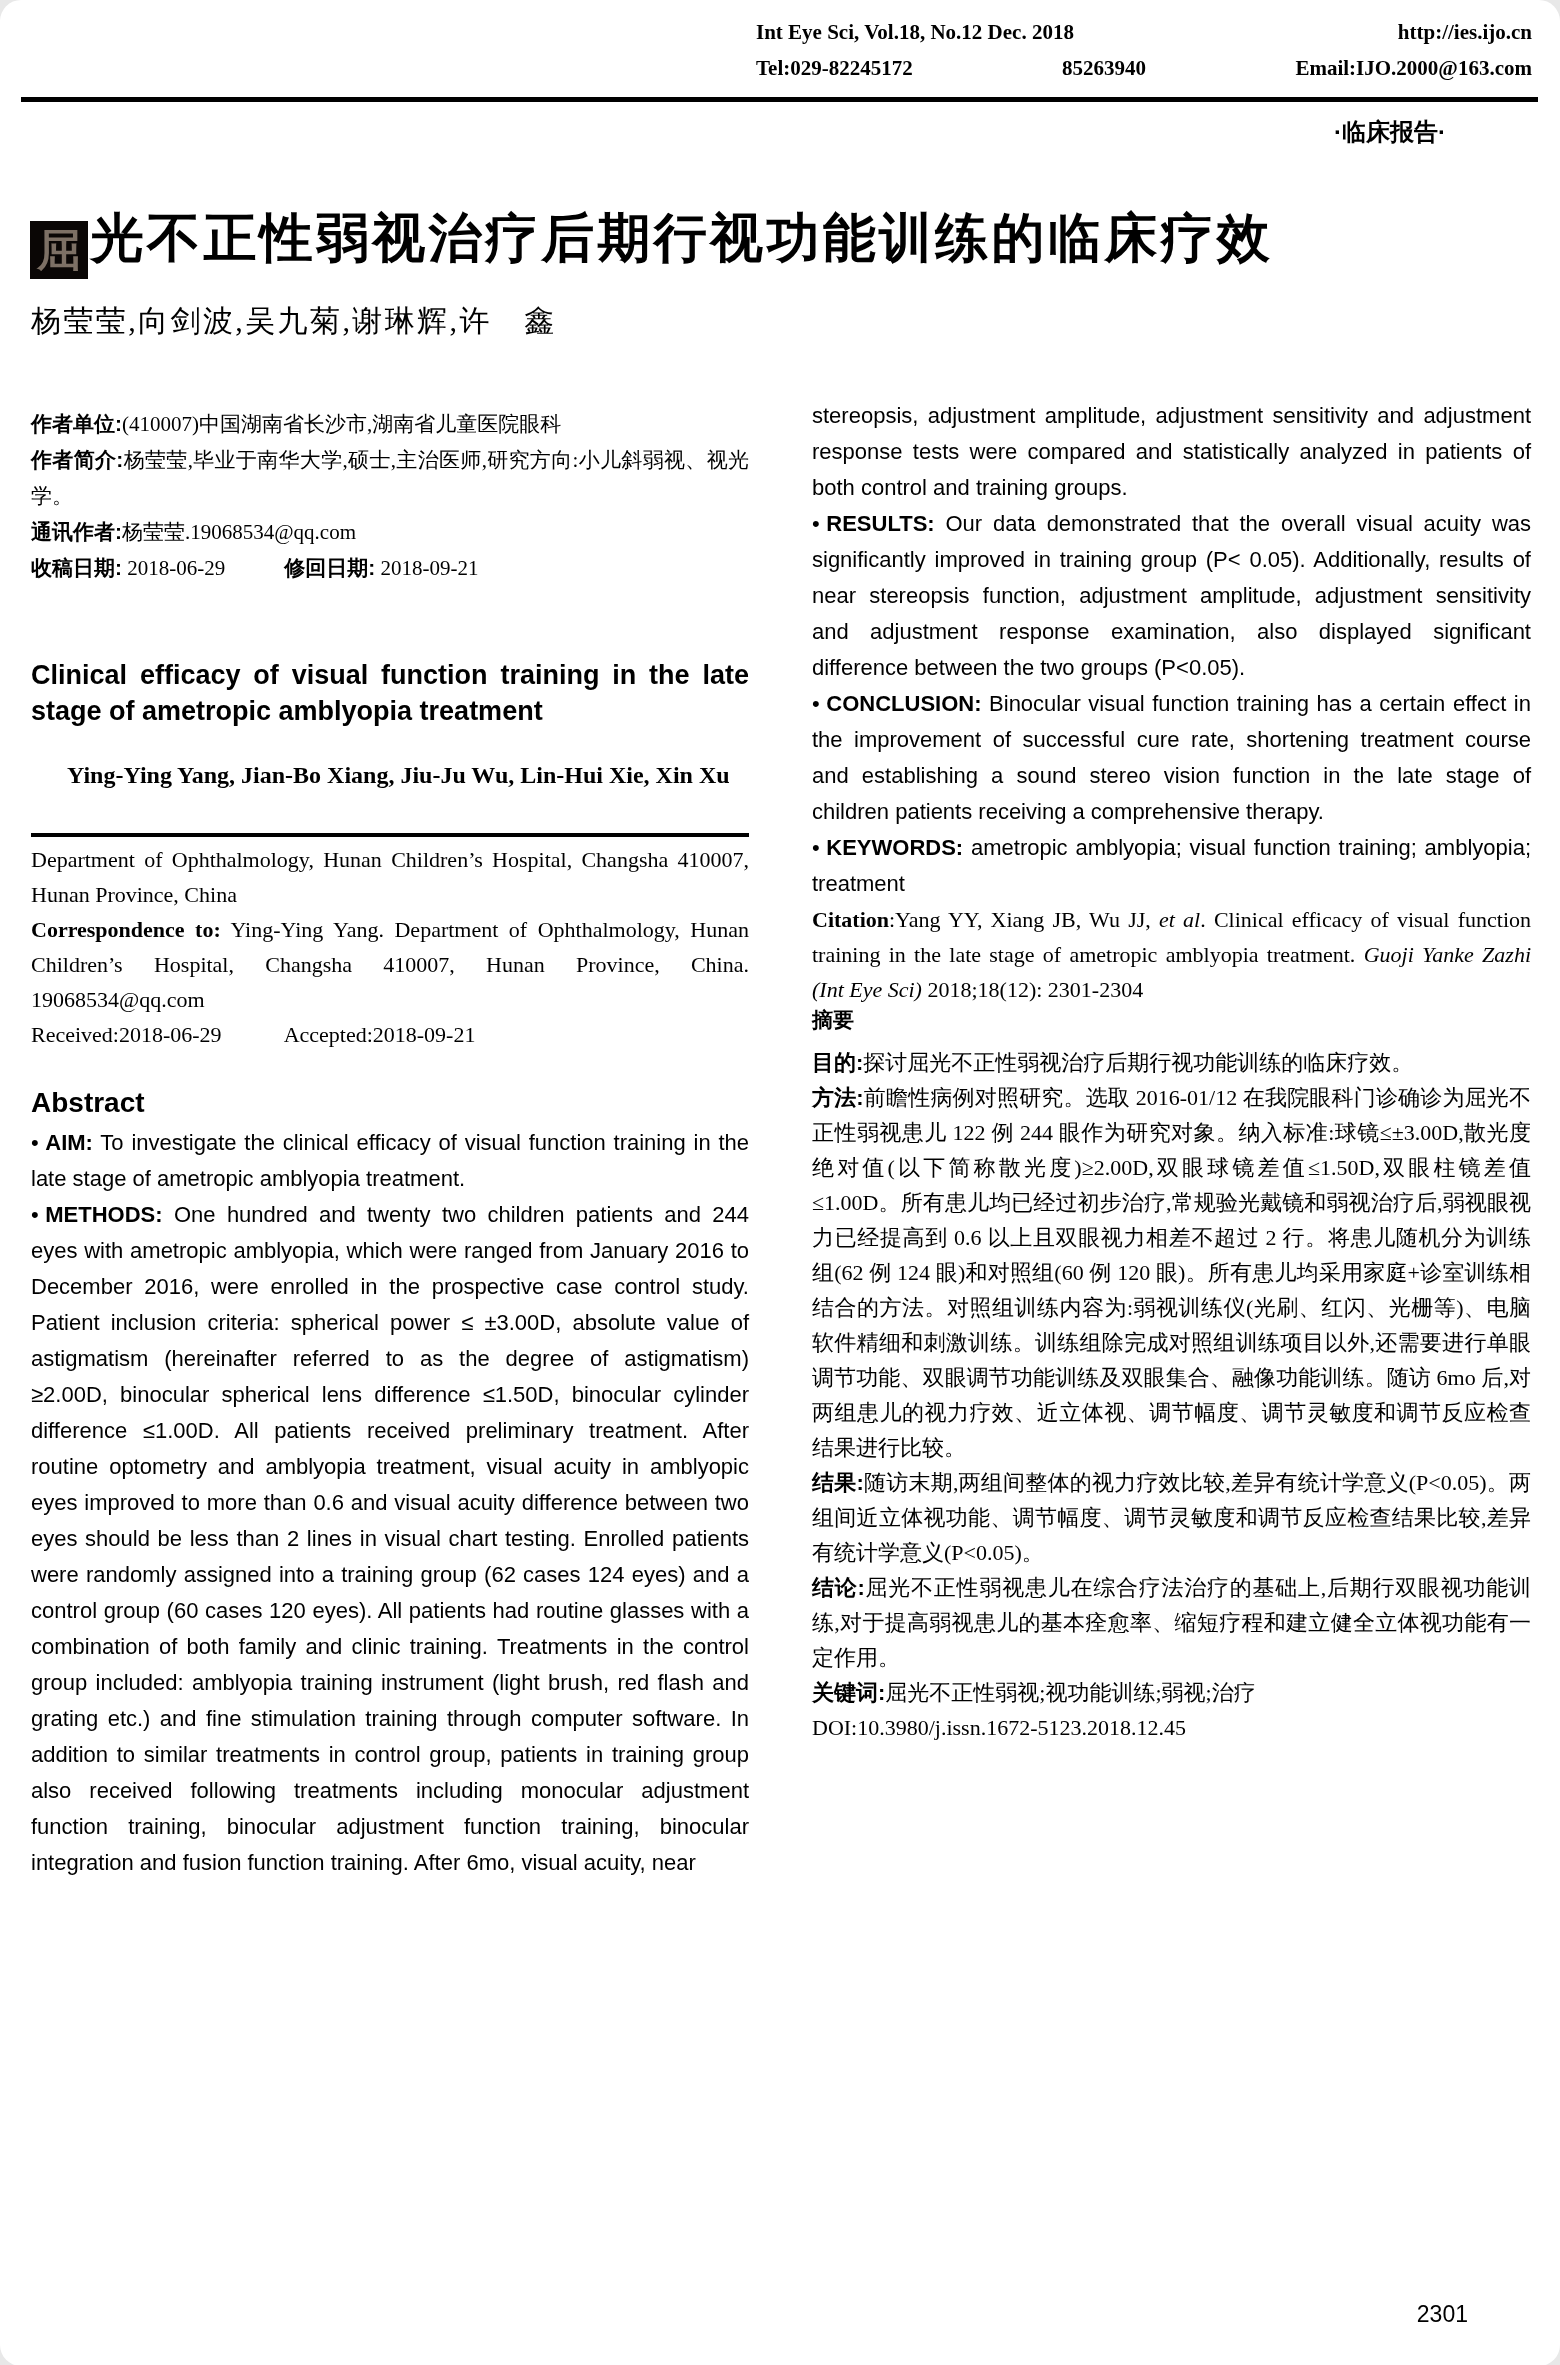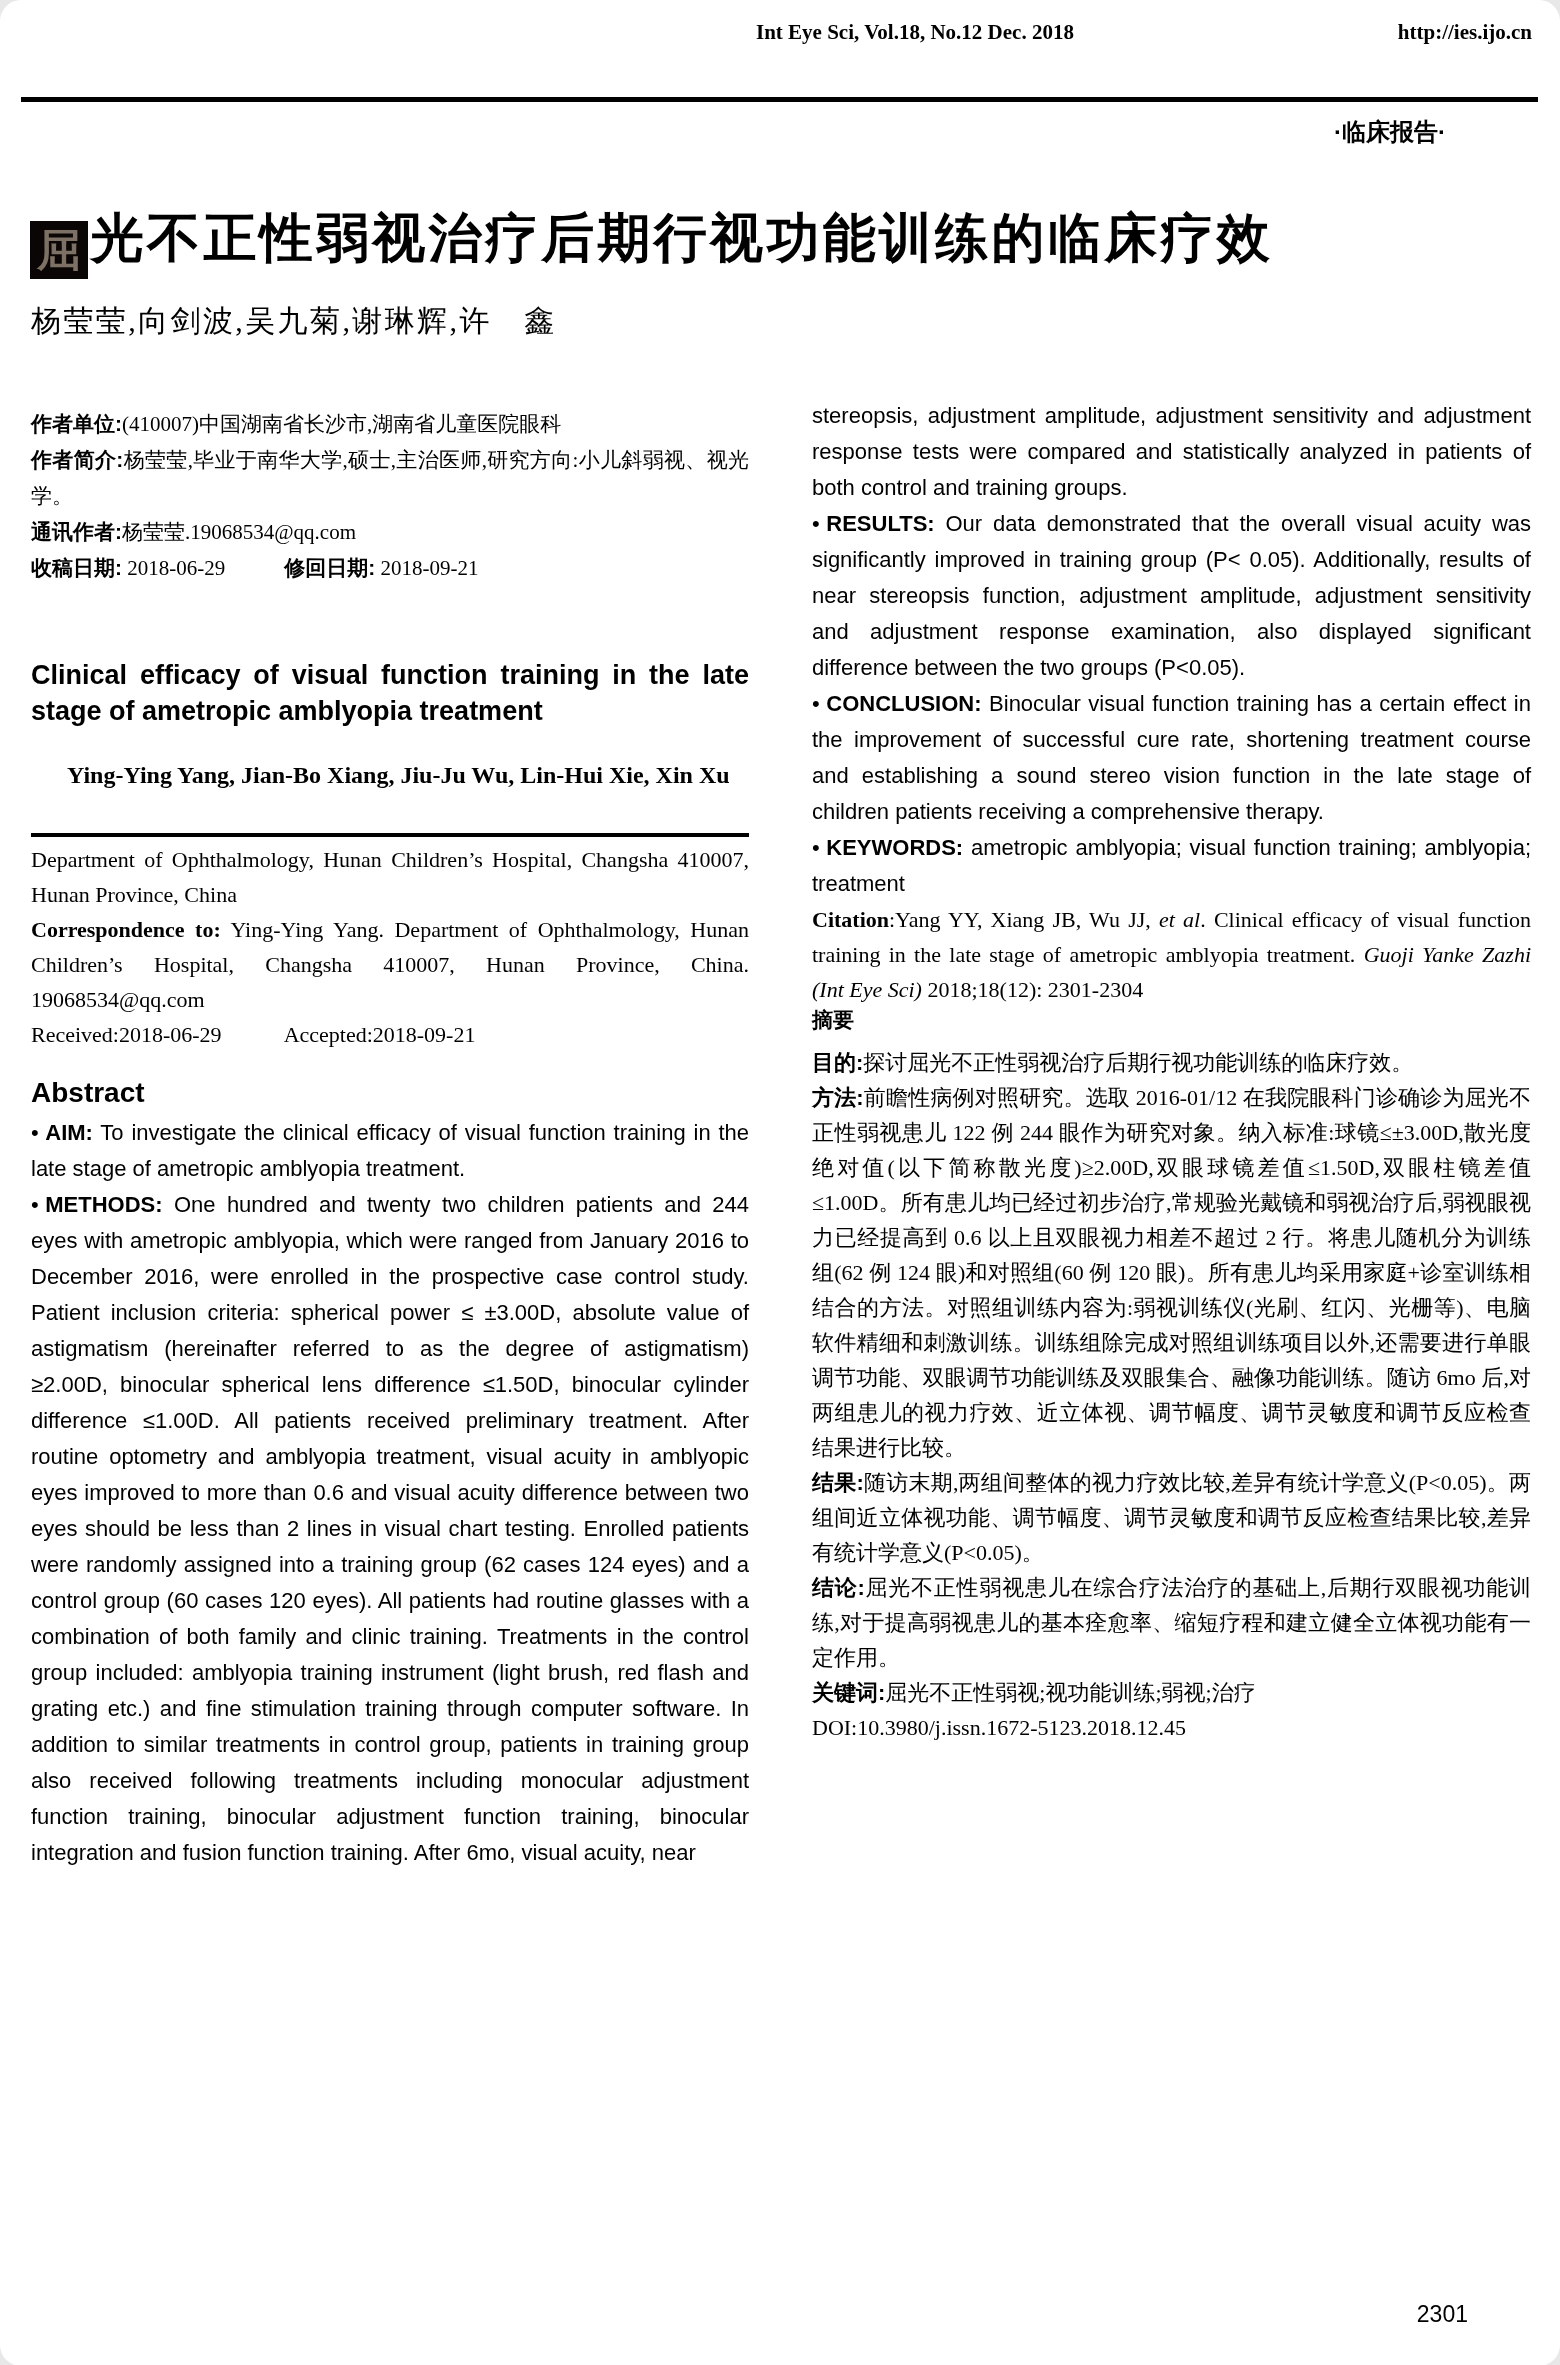--- a/index.html
+++ b/index.html
@@ -33,21 +33,21 @@
   .cn-info .gap { display:inline-block; width:59px; }
   
   .en-title { margin-top:71px; font-family:"Liberation Sans","DejaVu Sans",sans-serif;
     font-weight:bold; font-size:27px; line-height:36px; text-align:justify; }
   .en-authors { margin-top:27.5px; font-weight:bold; font-size:24px; line-height:37px; text-align:justify;margin-left:36px; }
   .col-rule { margin-top:39px; height:4.3px; background:#000; }
   .serif-par { font-size:22px; line-height:35px; text-align:justify; }
   .affil { margin-top:5px; }
   .received-line .gap { display:inline-block; width:62px; }
   
-  .abstract-heading { margin-top:26px; font-family:"Liberation Sans","DejaVu Sans",sans-serif;
+  .abstract-heading { margin-top:36px; font-family:"Liberation Sans","DejaVu Sans",sans-serif;
     font-weight:bold; font-size:28px; line-height:29px; }
   .en-par { font-family:"Liberation Sans","DejaVu Sans",sans-serif;
     font-size:22px; line-height:36px; text-align:justify; }
   .en-par.first { margin-top:8.5px; }
   .bullet { margin-right:6.6px; }
   
   .citation { font-size:22px; line-height:35px; text-align:justify; }
   .cn-abstract-heading { font-family:"Liberation Sans","DejaVu Sans",sans-serif;
     font-weight:bold; font-size:21px; line-height:26.5px; }
   .cn-par { font-size:22px; line-height:35px; text-align:justify; margin-top:0; }
@@ -58,20 +58,25 @@
 </style>
 </head>
 <body>
 
 <div class="page">
 
   <div class="header-block">
     <div class="header-line">
       <span>Int Eye Sci, Vol.18, No.12 Dec. 2018</span>
       <span>http://ies.ijo.cn</span>
+    </div>
+    <div class="header-line">
+      <span>Tel:029-82245172</span>
+      <span>85263940</span>
+      <span>Email:IJO.2000@163.com</span>
     </div>
   </div>
   <div class="rule-top"></div>
   <div class="section-tag">·临床报告·</div>
 
   <div class="title-block"><span class="drop-cap">屈</span><span>光不正性弱视治疗后期行视功能训练的临床疗效</span></div>
   <div class="authors-cn">杨莹莹,向剑波,吴九菊,谢琳辉,许　鑫</div>
 
   <div class="col-left">
 

